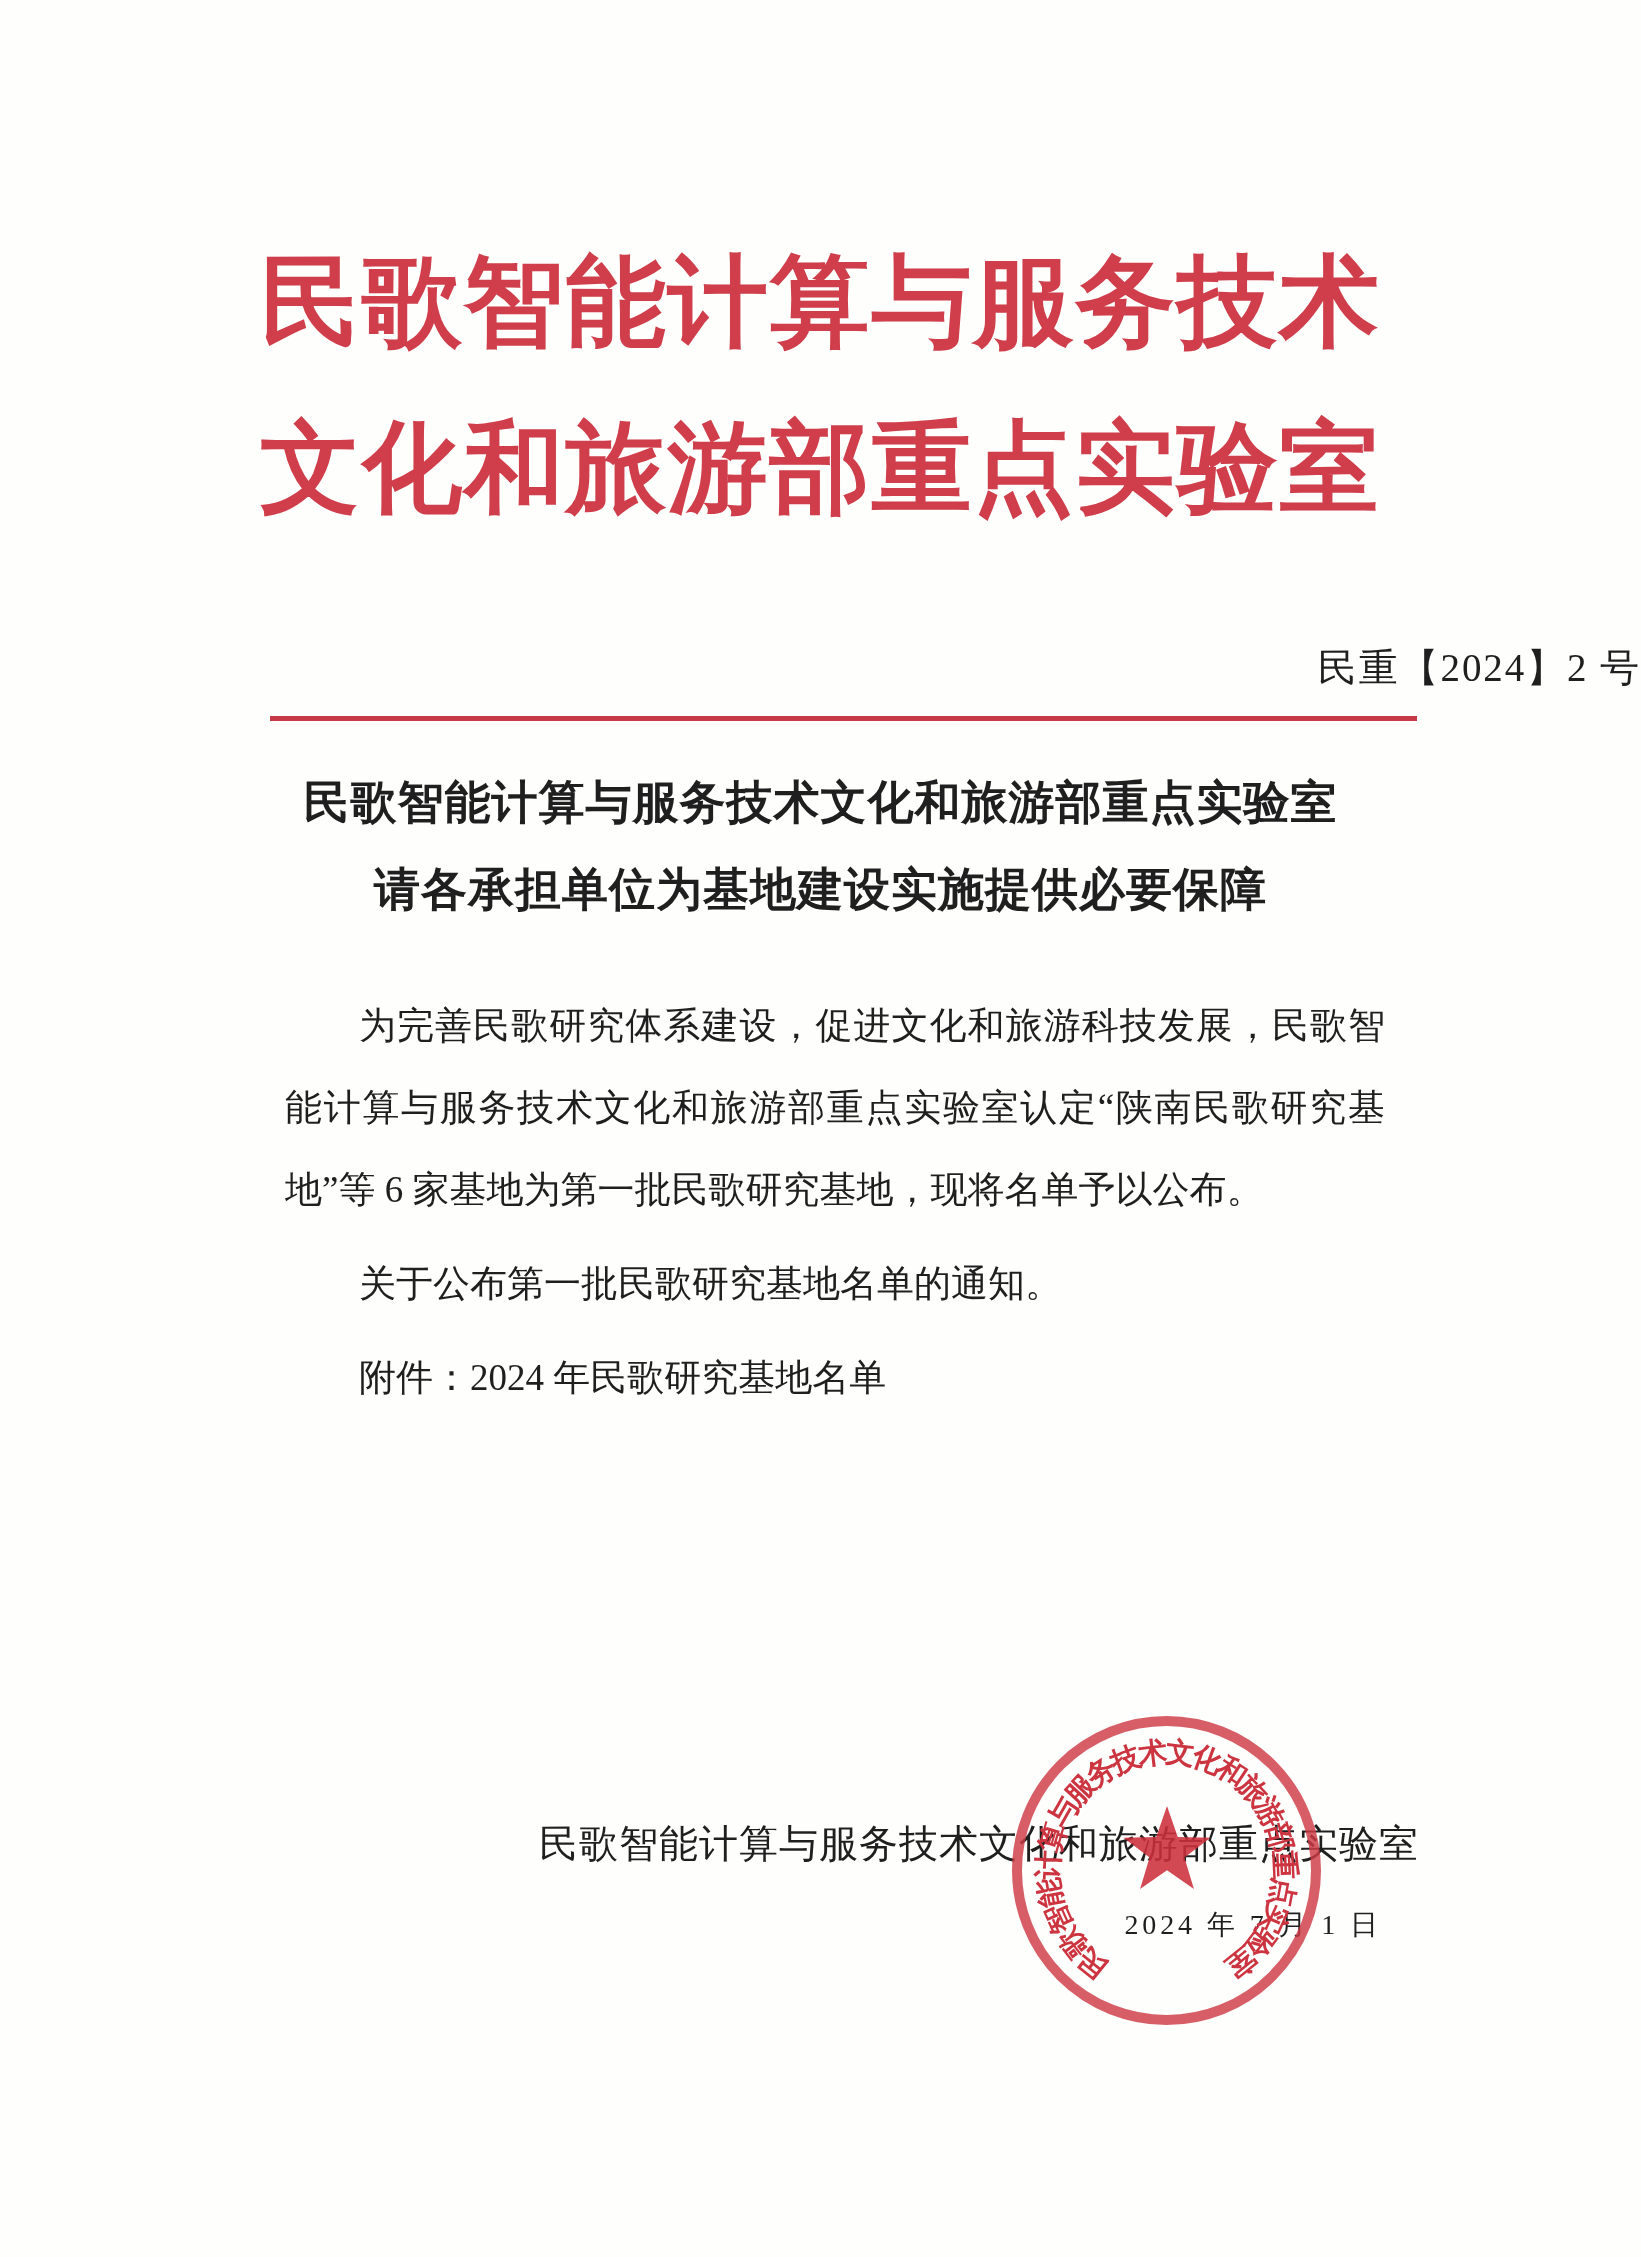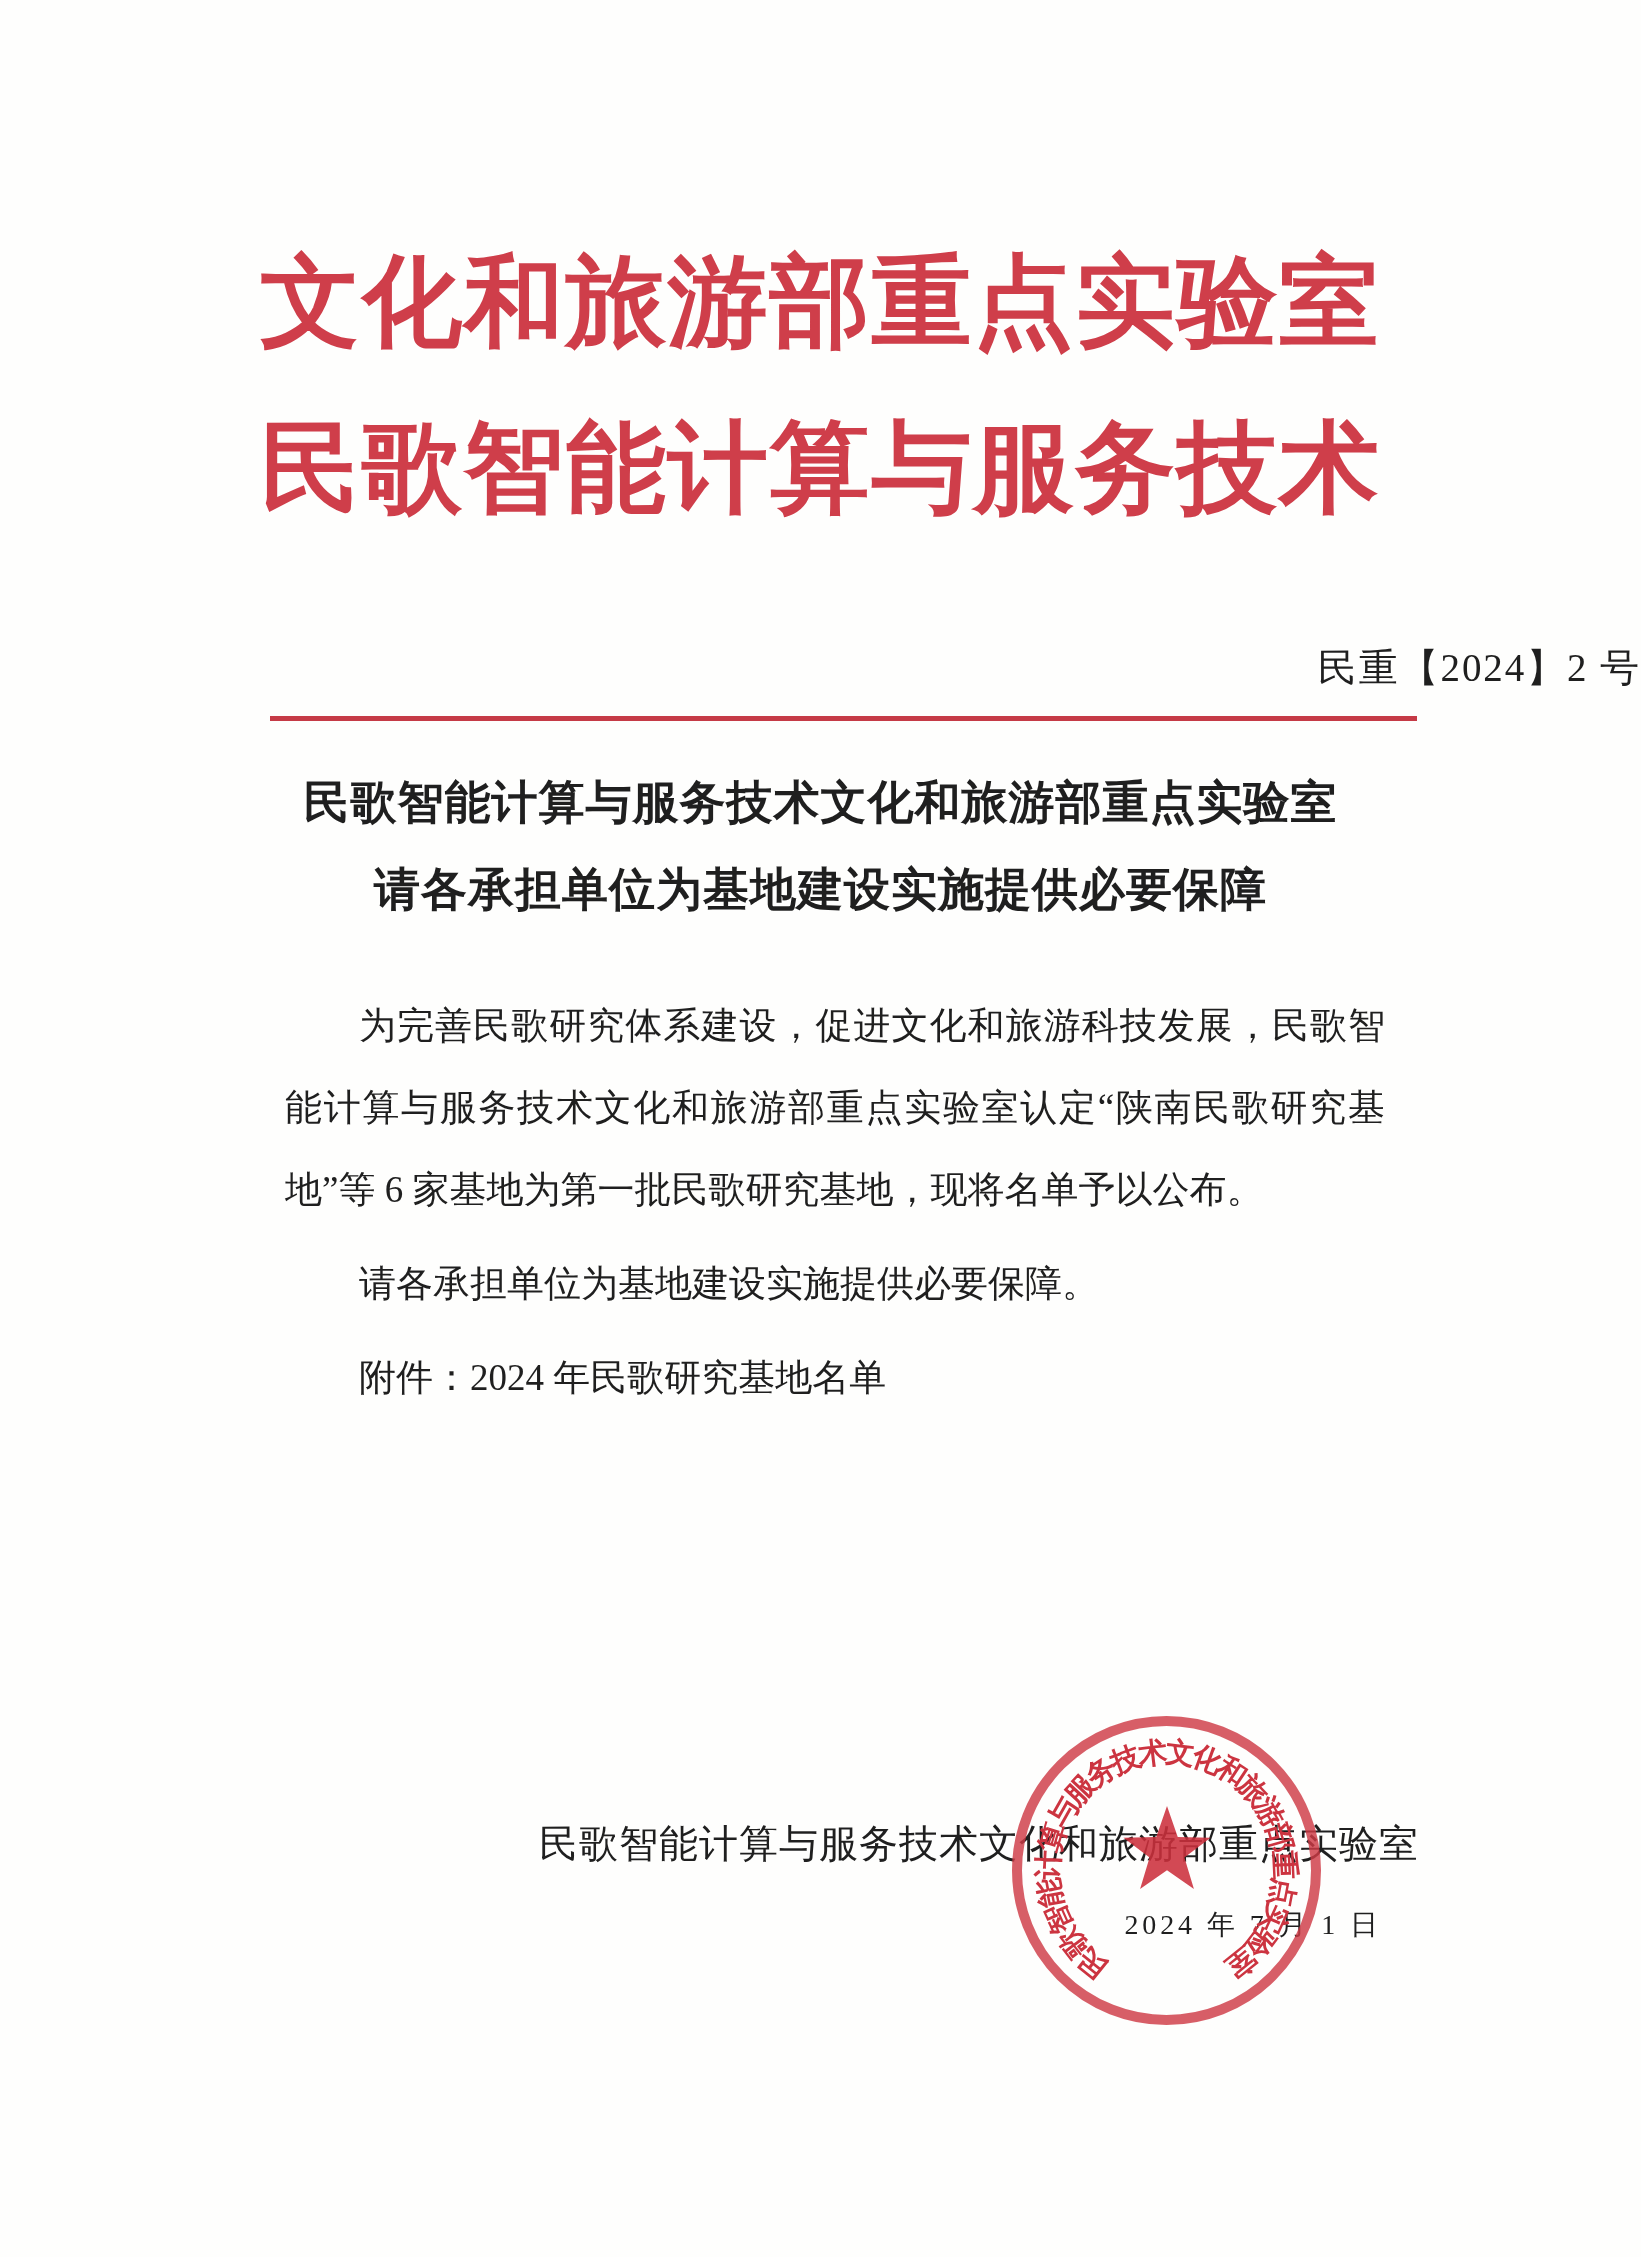--- a/index.html
+++ b/index.html
@@ -126,36 +126,36 @@
     font-weight: 600;
     color: var(--seal-red, rgba(204,52,64,0.88));
   }
 </style>
 </head>
 <body>
 
 <div class="page">
 
   <div class="letterhead">
+    <div>民歌智能计算与服务技术</div>
     <div>文化和旅游部重点实验室</div>
-    <div>民歌智能计算与服务技术</div>
   </div>
 
   <div class="doc-number">民重【2024】2 号</div>
 
   <div class="red-rule"></div>
 
   <div class="notice-title">
     <div>民歌智能计算与服务技术文化和旅游部重点实验室</div>
     <div>请各承担单位为基地建设实施提供必要保障</div>
   </div>
 
   <div class="body-text">
     <p>为完善民歌研究体系建设，促进文化和旅游科技发展，民歌智能计算与服务技术文化和旅游部重点实验室认定“陕南民歌研究基地”等 6 家基地为第一批民歌研究基地，现将名单予以公布。</p>
-    <p>请各承担单位为基地建设实施提供必要保障。</p>
+    <p>关于公布第一批民歌研究基地名单的通知。</p>
     <p>附件：2024 年民歌研究基地名单</p>
   </div>
 
   <div class="signature-org">民歌智能计算与服务技术文化和旅游部重点实验室</div>
   <div class="signature-date">2024 年 7 月 1 日</div>
 
   <div class="seal">
     <span class="seal-star">
       <svg width="100" height="97" viewBox="0 0 120 114" aria-hidden="true">
         <polygon points="60,3 72.9,40.2 112.3,41 80.9,64.8 92.3,102.5 60,80 27.7,102.5 39.1,64.8 7.7,41 47.1,40.2" fill="rgba(204,48,60,0.88)"></polygon>

